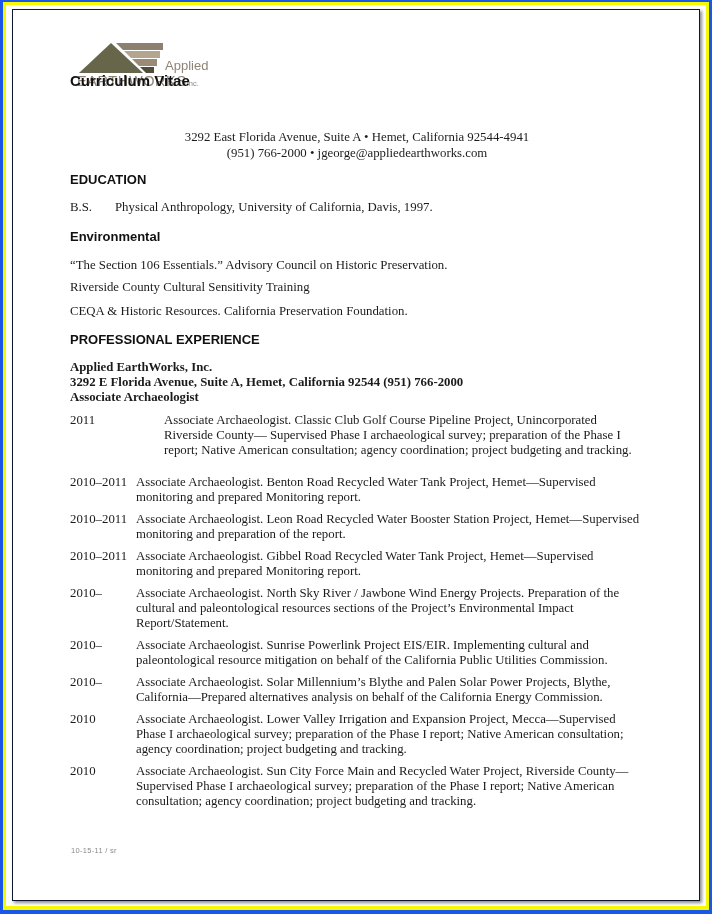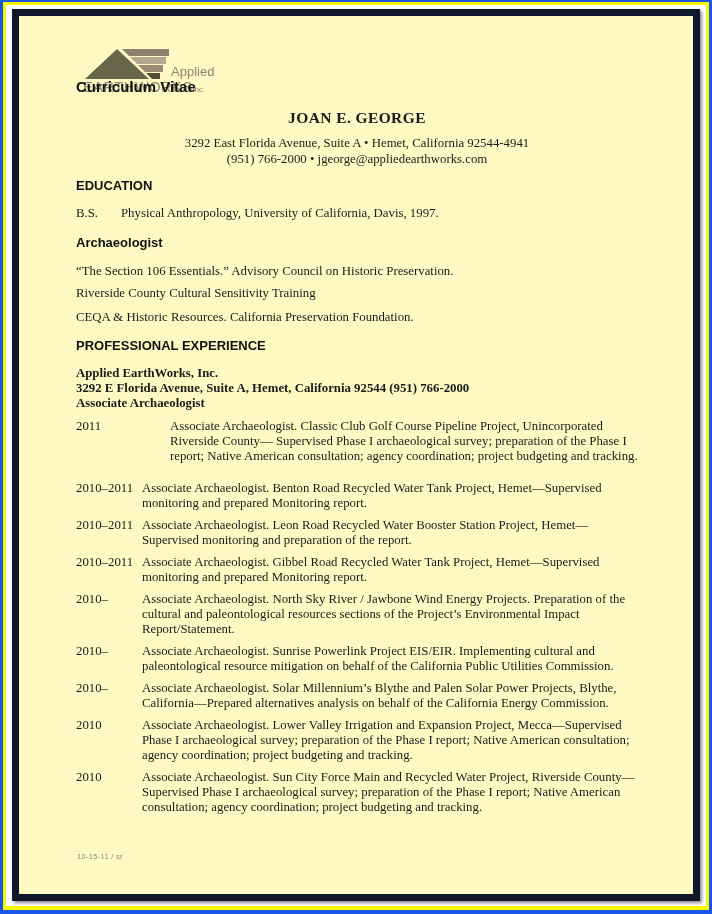--- a/index.html
+++ b/index.html
@@ -1,21 +1,21 @@
 <!DOCTYPE html>
 <html><head>
 <meta charset="utf-8">
 <style>
   html,body{margin:0;padding:0;}
   body{width:712px;height:914px;font-family:"Liberation Serif",serif;}
   .viewport{position:relative;width:712px;height:914px;background:#1a57e8;overflow:hidden;}
   .frame-yellow{position:absolute;left:3px;top:2px;right:3px;bottom:4px;background:#f7f900;}
   .frame-white{position:absolute;left:6px;top:5px;right:6px;bottom:8px;background:#ffffff;}
-  .page{position:absolute;left:12px;top:9px;right:12px;bottom:13px;background:#fef9c3;
-        border:7px solid #0f172a;box-shadow:2px 2px 3px rgba(45,45,60,0.55);}
+  .page{position:absolute;left:12px;top:9px;right:12px;bottom:13px;background:#ffffff;
+        border:1px solid #0f172a;box-shadow:2px 2px 3px rgba(45,45,60,0.55);}
   .content{position:absolute;left:0;top:0;right:0;bottom:0;padding:0 55px 0 57px;color:#1b1b1b;}
 
   
   .header{position:relative;height:155px;}
   .logo{position:absolute;left:7px;top:30px;width:150px;height:60px;}
   .logo svg{position:absolute;left:0;top:0;}
   .logo .applied{position:absolute;left:88px;top:18px;font-family:"Liberation Sans",sans-serif;
         font-size:13px;color:#8d8475;}
   .logo .earthworks{position:absolute;left:0px;top:33px;font-family:"Liberation Sans",sans-serif;
         font-size:14.5px;letter-spacing:0.6px;color:#8d8475;white-space:nowrap;}
@@ -69,33 +69,32 @@
             <polygon points="39,3 86,3 86,10 46,10" fill="#8c8170"></polygon>
             <polygon points="47,11 83,11 83,18 54,18" fill="#b4a68e"></polygon>
             <polygon points="55,19 80,19 80,26 62,26" fill="#9b8b74"></polygon>
             <polygon points="63,27 77,27 77,33 69,33" fill="#504e38"></polygon>
           </svg>
           <span class="applied">Applied</span>
           <span class="earthworks"><span>EARTHWORKS</span><span class="inc">Inc.</span></span>
         </div>
 
         <div class="cv-title">Curriculum Vitae</div>
-        <div class="person-name">JOAN E. GEORGE</div>
         <div class="addr1">3292 East Florida Avenue, Suite A • Hemet, California 92544-4941</div>
         <div class="addr2">(951) 766-2000 • jgeorge@appliedearthworks.com</div>
       </div>
 
       <div class="sans-head h-education">EDUCATION</div>
 
       <div class="bs-row">
         <span class="bs-degree">B.S.</span>
         <span>Physical Anthropology, University of California, Davis, 1997.</span>
       </div>
 
-      <div class="sans-head h-certs">Archaeologist</div>
+      <div class="sans-head h-certs">Environmental</div>
 
       <div class="cert-line c1">“The Section 106 Essentials.”  Advisory Council on Historic Preservation.</div>
       <div class="cert-line c3">Riverside County Cultural Sensitivity Training</div>
       <div class="cert-line c2">CEQA &amp; Historic Resources. California Preservation Foundation.</div>
 
       <div class="sans-head h-pe">PROFESSIONAL EXPERIENCE</div>
 
       <div class="employer">
         <div>Applied EarthWorks, Inc.</div>
         <div>3292 E Florida Avenue, Suite A, Hemet, California 92544 (951) 766-2000</div>

